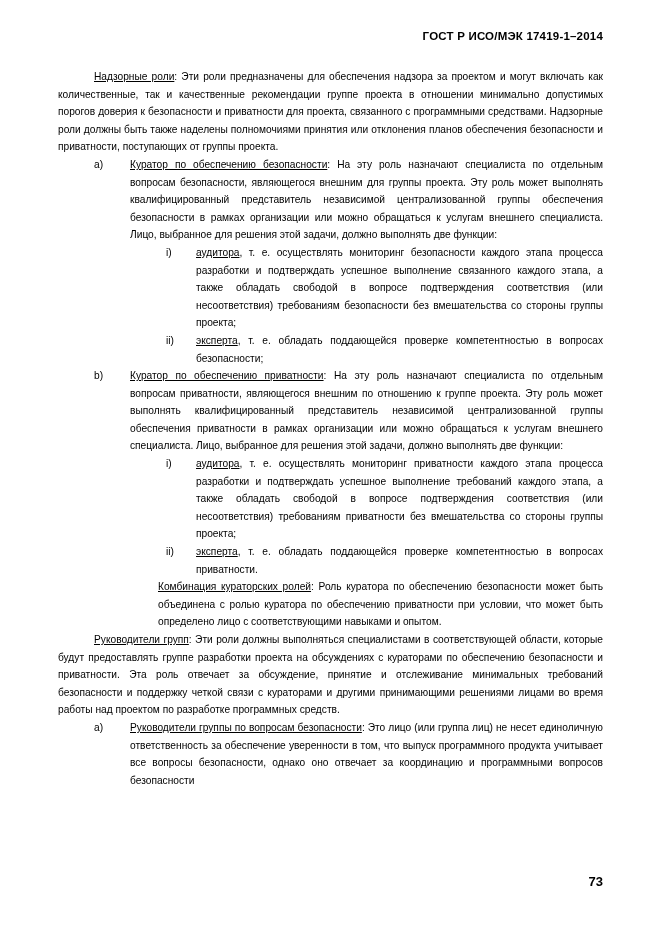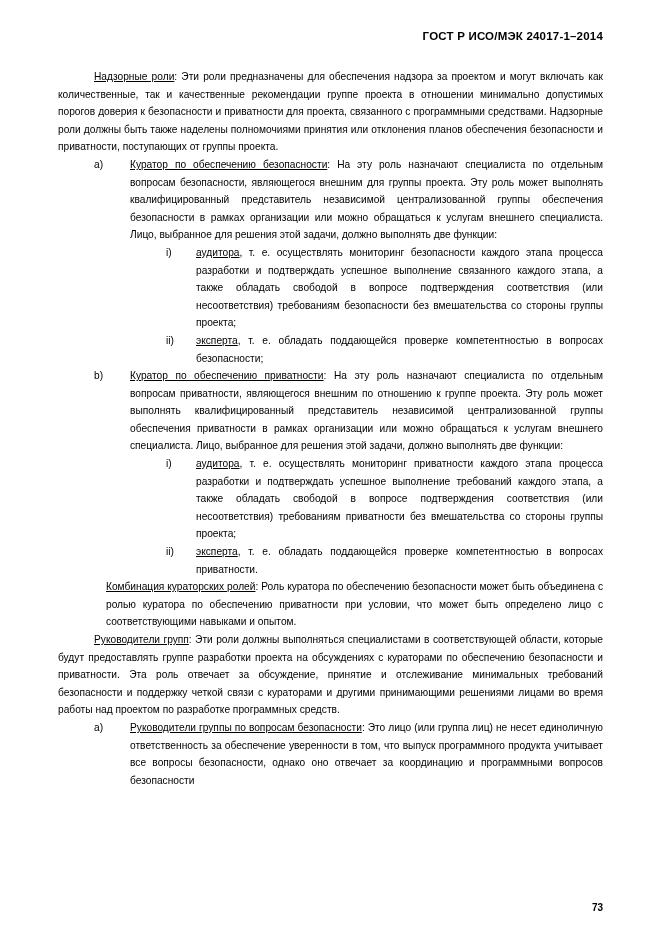--- a/index.html
+++ b/index.html
@@ -68,37 +68,37 @@
   }
   .sub-list .marker {
     width: 30px;
     flex: 0 0 30px;
   }
   .sub-list .content {
     flex: 1 1 auto;
     text-align: justify;
   }
   .block-indent {
-    margin-left: 48px;
+    margin-left: 100px;
     text-align: justify;
   }
   .pagenum {
     position: absolute;
     right: 58px;
-    bottom: 22px;
-    font-size: 10px;
+    bottom: 46px;
+    font-size: 13px;
     font-weight: bold;
   }
 </style>
 </head>
 <body>
 
 <div class="page">
 
-  <div class="header">ГОСТ Р ИСО/МЭК 24017-1–2014</div>
+  <div class="header">ГОСТ Р ИСО/МЭК 17419-1–2014</div>
 
   <div class="body-text">
 
 
     <p class="p-indent"><span class="underline">Надзорные роли</span><span>: Эти роли предназначены для обеспечения надзора за проектом и могут включать как количественные, так и качественные рекомендации группе проекта в отношении минимально допустимых порогов доверия к безопасности и приватности для проекта, связанного с программными средствами. Надзорные роли должны быть также наделены полномочиями принятия или отклонения планов обеспечения безопасности и приватности, поступающих от группы проекта.</span></p>
 
     <div class="list-a">
       <div class="marker">a)</div>
       <div class="content"><span class="underline">Куратор по обеспечению безопасности</span><span>: На эту роль назначают специалиста по отдельным вопросам безопасности, являющегося внешним для группы проекта. Эту роль может выполнять квалифицированный представитель независимой централизованной группы обеспечения безопасности в рамках организации или можно обращаться к услугам внешнего специалиста. Лицо, выбранное для решения этой задачи, должно выполнять две функции:</span></div>
     </div>

